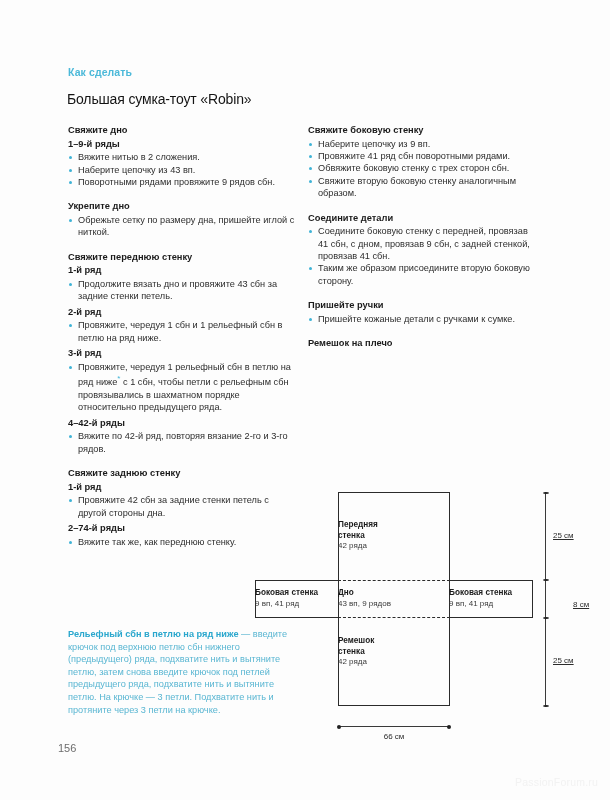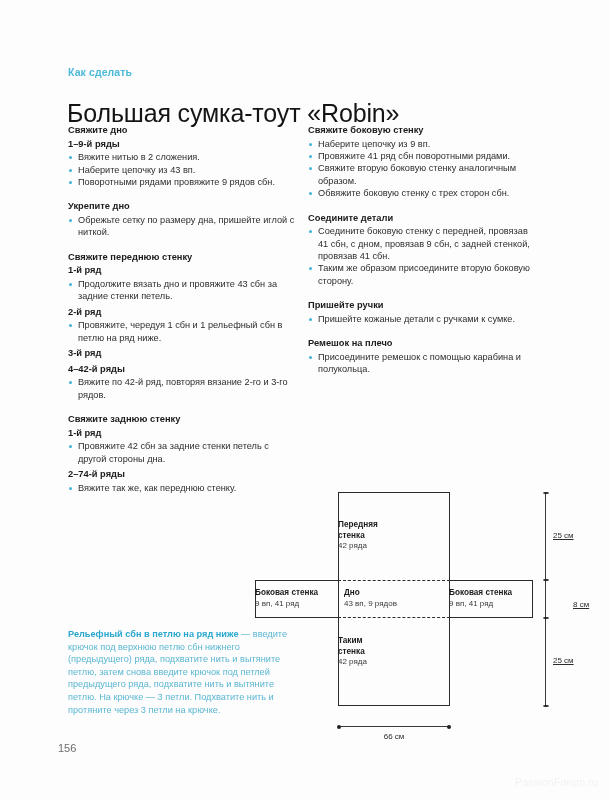--- a/index.html
+++ b/index.html
@@ -31,21 +31,21 @@
     top: 66px;
     font-size: 10.5px;
     font-weight: bold;
     color: #4cb9d9;
     letter-spacing: 0.1px;
   }
   .page-title {
     position: absolute;
     left: 67px;
     top: 82px;
-    font-size: 25px;
+    font-size: 14px;
     font-weight: normal;
     color: #141414;
     letter-spacing: -0.15px;
   }
 
   
   .col {
     position: absolute;
     top: 124px;
     width: 228px;
@@ -253,55 +253,55 @@
         <div class="sec-head">Свяжите переднюю стенку</div>
         <div class="sub-head tight">1-й ряд</div>
         <ul class="bullets">
           <li>Продолжите вязать дно и провяжите 43 сбн за задние стенки петель.</li>
         </ul>
         <div class="sub-head">2-й ряд</div>
         <ul class="bullets">
           <li>Провяжите, чередуя 1 сбн и 1 рельефный сбн в петлю на ряд ниже.</li>
         </ul>
         <div class="sub-head">3-й ряд</div>
+        <ul class="bullets">
+          <li>Провяжите, чередуя 1 рельефный сбн в петлю на ряд ниже<span class="sup">*</span> с 1 сбн, чтобы петли с рельефным сбн провязывались в шахматном порядке относительно  предыдущего ряда.</li>
+        </ul>
         <div class="sub-head">4–42-й ряды</div>
         <ul class="bullets">
           <li>Вяжите по 42-й ряд, повторяя вязание 2-го и 3-го рядов.</li>
         </ul>
         <div class="sec-head">Свяжите заднюю стенку</div>
         <div class="sub-head tight">1-й ряд</div>
         <ul class="bullets">
           <li>Провяжите 42 сбн за задние стенки петель с другой стороны дна.</li>
         </ul>
         <div class="sub-head">2–74-й ряды</div>
         <ul class="bullets">
           <li>Вяжите так же, как переднюю стенку.</li>
         </ul>
       </div>
     <div class="col col-right">
         <div class="sec-head first">Свяжите боковую стенку</div>
         <ul class="bullets">
           <li>Наберите цепочку из 9 вп.</li>
           <li>Провяжите 41 ряд сбн поворотными рядами.</li>
+          <li>Обвяжите боковую стенку с трех сторон сбн.</li>
           <li>Свяжите вторую боковую стенку аналогичным образом.</li>
-          <li>Обвяжите боковую стенку с трех сторон сбн.</li>
         </ul>
         <div class="sec-head">Соедините детали</div>
         <ul class="bullets">
           <li>Соедините боковую стенку с передней, провязав 41 сбн, с дном, провязав 9 сбн, с задней стенкой, провязав 41 сбн.</li>
           <li>Таким же образом присоедините вторую боковую сторону.</li>
         </ul>
         <div class="sec-head">Пришейте ручки</div>
         <ul class="bullets">
           <li>Пришейте кожаные детали с ручками к сумке.</li>
         </ul>
         <div class="sec-head">Ремешок на плечо</div>
-        <ul class="bullets">
-          <li>Присоедините ремешок с помощью карабина и полукольца.</li>
-        </ul>
       </div>
 
     <div class="note">
       <b>Рельефный сбн в петлю на ряд ниже</b><span> — введите крючок под верхнюю петлю сбн нижнего (предыдущего) ряда, подхватите нить и вытяните петлю, затем снова введите крючок под петлей предыдущего ряда, подхватите нить и вытяните петлю. На крючке — 3 петли. Подхватите нить и протяните через 3 петли на крючке.</span>
     </div>
 
     <div class="schema">
 
       <div class="box" id="front"></div>
       <div class="box" id="dno"></div>
@@ -311,27 +311,27 @@
 
       <div class="vline" style="left:83px; top:88px; height:38px;"></div>
       <div class="vline" style="left:193.8px; top:88px; height:38px;"></div>
 
       <div class="box-body" style="left:83px; width:112px; top:28px;">
         <div class="box-title">Передняя</div>
         <div class="box-title">стенка</div>
         <div class="box-sub">42 ряда</div>
       </div>
 
-      <div class="box-body" style="left:89px; width:112px; top:96px;">
+      <div class="box-body" style="left:83px; width:112px; top:96px;">
         <div class="box-title">Дно</div>
         <div class="box-sub">43 вп, 9 рядов</div>
       </div>
 
       <div class="box-body" style="left:83px; width:112px; top:144px;">
-        <div class="box-title">Таким</div>
+        <div class="box-title">Ремешок</div>
         <div class="box-title">стенка</div>
         <div class="box-sub">42 ряда</div>
       </div>
 
       <div class="box-body" style="left:0px; width:84px; top:96px;">
         <div class="box-title">Боковая стенка</div>
         <div class="box-sub">9 вп, 41 ряд</div>
       </div>
 
       <div class="box-body" style="left:194px; width:84px; top:96px;">

